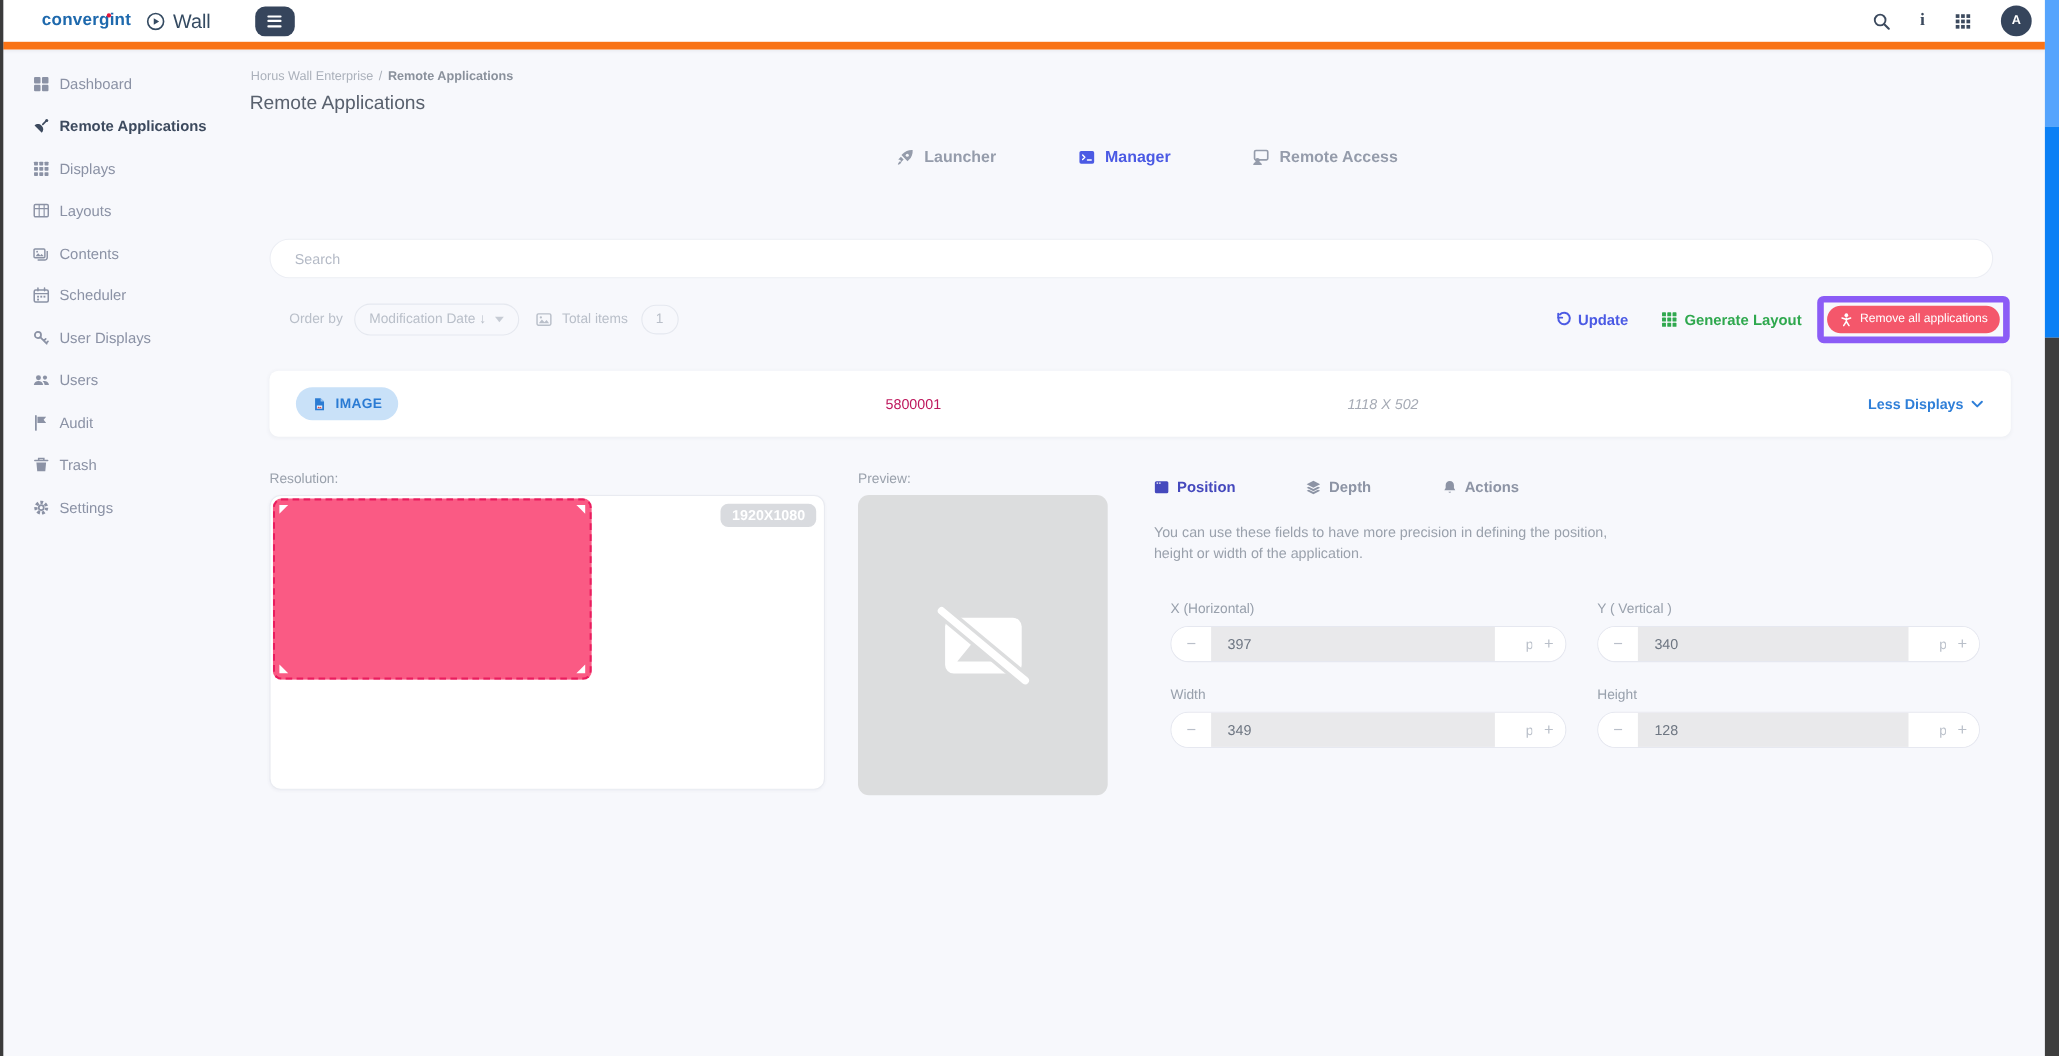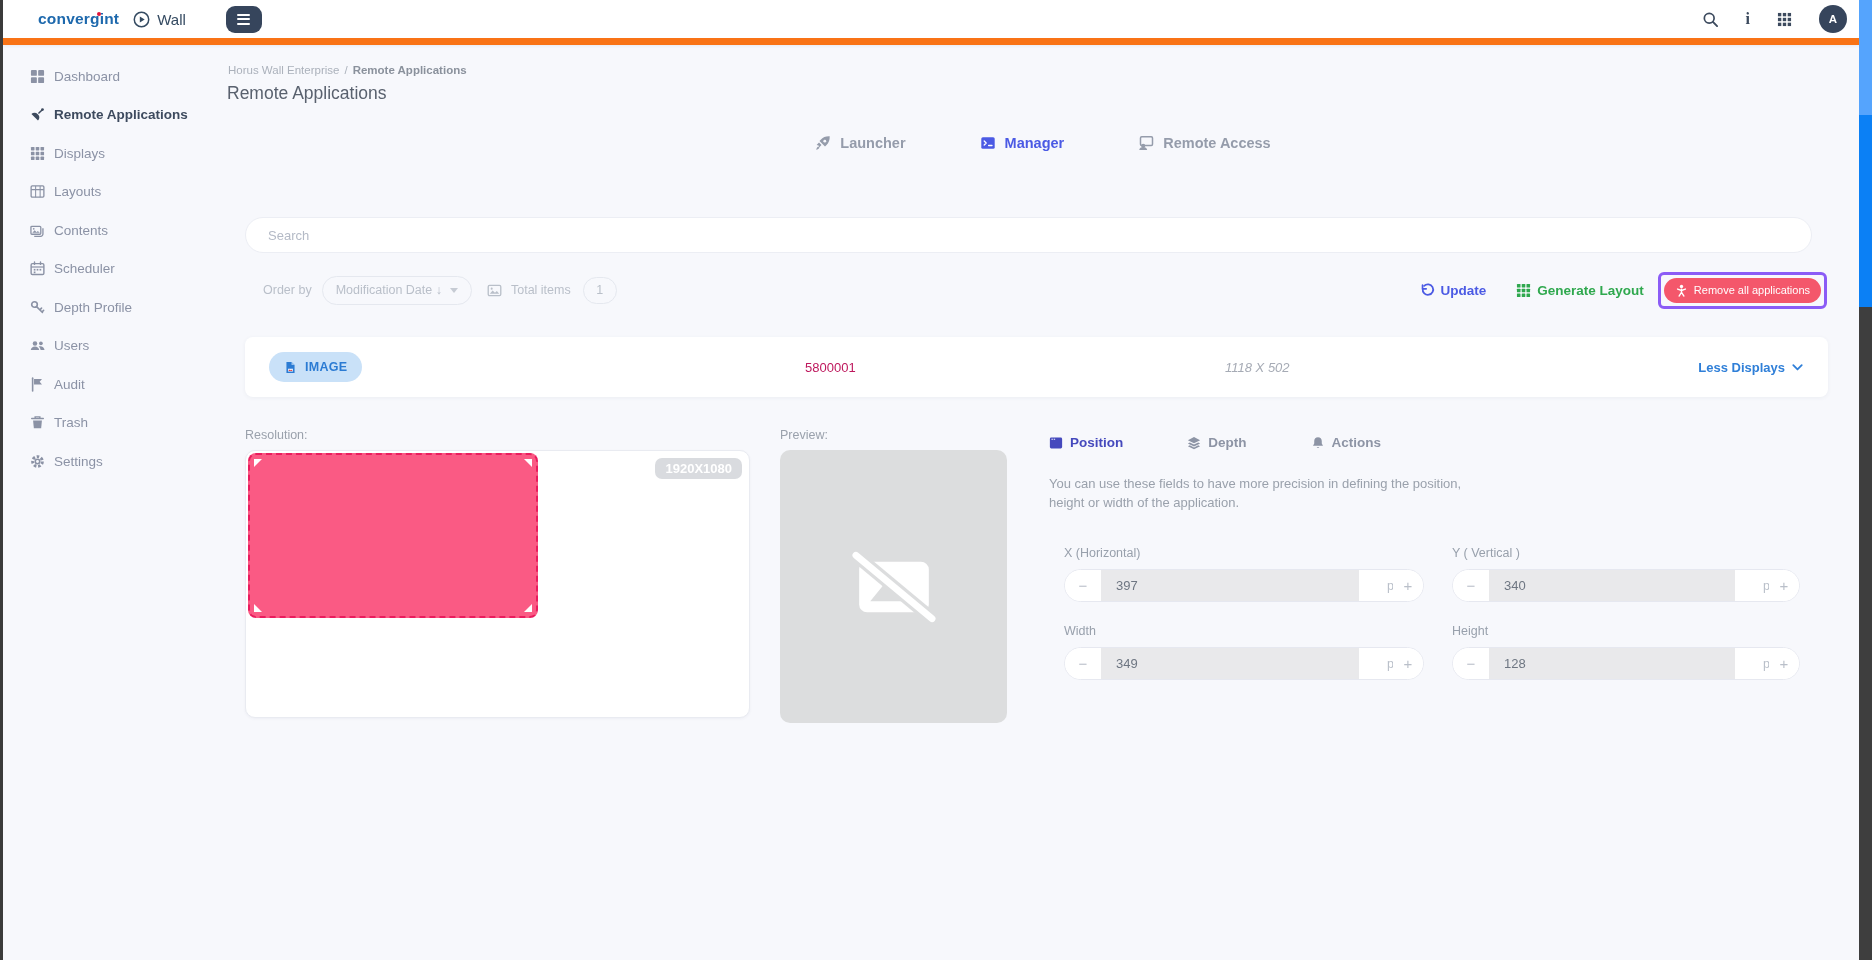--- a/index.html
+++ b/index.html
@@ -18,21 +18,21 @@
   .sb-thumb { height:192px; background:#0b80f5; }
   .sb-track { flex:1; background:#3e3e3e; }
 
   
   .topbar { position:absolute; left:3px; top:0; right:13px; height:45px; background:#fff;
     border-bottom:7px solid #f97316; box-shadow:0 1px 3px rgba(40,50,80,.07);
     display:flex; align-items:center; z-index:10; }
   .brand { margin-left:35px; position:relative; }
   .brand-text { color:#1e69ad; font-weight:700; font-size:15.5px; letter-spacing:.2px; }
   .brand-dot { position:absolute; left:59px; top:2px; width:4px; height:4px; border-radius:50%; background:#e3173c; }
-  .product { display:flex; align-items:center; gap:7px; margin-left:14px; color:#344a61; font-size:15px; }
+  .product { display:flex; align-items:center; gap:7px; margin-left:14px; color:#344a61; font-size:18px; }
   .hamburger { margin-left:40px; width:36px; height:27px; border-radius:9px; background:#36455c; border:none;
     display:flex; flex-direction:column; justify-content:center; align-items:center; gap:2.5px; cursor:pointer; }
   .hamburger span { width:13px; height:2px; background:#fff; border-radius:1px; }
   .topbar-right { margin-left:auto; margin-right:12px; display:flex; align-items:center; gap:27px; color:#3c4a5e; }
   .tb-icon { cursor:pointer; display:flex; align-items:center; }
   .info-glyph { font-family:"Liberation Serif", serif; font-weight:700; font-size:16px; line-height:1; }
   .avatar { width:28px; height:28px; border-radius:50%; background:#36455c; color:#fff; font-size:11.5px; font-weight:700;
     display:flex; align-items:center; justify-content:center; cursor:pointer; }
 
   
@@ -65,21 +65,21 @@
     border:1px solid #e5e8ef; border-radius:15px; background:transparent; color:#b9bfc9; font-size:12.5px; cursor:pointer; }
   .caret-down { width:0; height:0; border-left:4px solid transparent; border-right:4px solid transparent; border-top:5px solid #c6cbd4; }
   .ti-icon { margin:0 9px 0 15px; color:#b9bfc9; display:flex; }
   .count-pill { margin-left:12px; width:34px; height:27px; border:1px solid #e5e8ef; border-radius:14px;
     display:flex; align-items:center; justify-content:center; color:#b9bfc9; font-size:12.5px; }
   .controls-right { margin-left:auto; display:flex; align-items:center; }
   .link-btn { display:flex; align-items:center; gap:6px; background:none; border:none; cursor:pointer;
     font-family:inherit; font-size:13.5px; font-weight:700; }
   .update-btn { color:#4b5ae4; margin-right:30px; }
   .generate-btn { color:#2fa84e; margin-right:14px; }
-  .remove-wrap { border:3px solid #8b5cf6; border-radius:6px; padding:3px; }
+  .remove-wrap { border:6px solid #8b5cf6; border-radius:6px; padding:3px; }
   .remove-btn { display:flex; align-items:center; gap:6px; height:25px; padding:0 11px;
     background:#f4576b; color:#fff; border:none; border-radius:13px; font-family:inherit;
     font-size:11px; font-weight:400; cursor:pointer; }
 
   .item-card { position:absolute; left:18px; top:292px; width:1583px; height:60px; background:#fff;
     border-radius:8px; box-shadow:0 1px 4px rgba(50,60,90,.06); display:flex; align-items:center; padding:0 24px; }
   .type-badge { display:flex; align-items:center; gap:8px; height:30px; padding:0 15px; border-radius:15px;
     background:#c9e1f8; color:#2b7bd3; font-size:12.5px; font-weight:700; letter-spacing:.3px; }
   .item-id { position:absolute; left:560px; color:#be185d; font-size:13px; }
   .item-dims { position:absolute; left:980px; color:#a6abb5; font-size:13px; font-style:italic; }
@@ -233,21 +233,21 @@
         <rect x="10.2" y="8.4" width="1.8" height="1.8" fill="currentColor"></rect>
         <rect x="4" y="11.2" width="1.8" height="1.8" fill="currentColor"></rect>
       </svg>
     <span>Scheduler</span>
   </div>
   <div class="side-item">
     <svg width="15" height="15" viewBox="0 0 16 16">
         <circle cx="4.8" cy="4.8" r="3" fill="none" stroke="currentColor" stroke-width="1.7"></circle>
         <path d="M7 7l6.3 6.3M10.5 10.5l1.8-1.8M12.8 12.8l1.7-1.7" stroke="currentColor" stroke-width="1.7" stroke-linecap="round"></path>
       </svg>
-    <span>Depth Profile</span>
+    <span>User Displays</span>
   </div>
   <div class="side-item">
     <svg width="15" height="15" viewBox="0 0 16 16" fill="currentColor">
         <circle cx="5.3" cy="5.8" r="2.4"></circle>
         <path d="M.8 12.8c.3-2.3 2.2-3.8 4.5-3.8s4.2 1.5 4.5 3.8z"></path>
         <circle cx="11.6" cy="5.6" r="2"></circle>
         <path d="M11 8.9c2.4 0 4.2 1.5 4.5 3.9h-4.2c-.2-1.6-.9-2.9-2-3.7.5-.1 1.1-.2 1.7-.2z"></path>
       </svg>
     <span>Users</span>
   </div>

